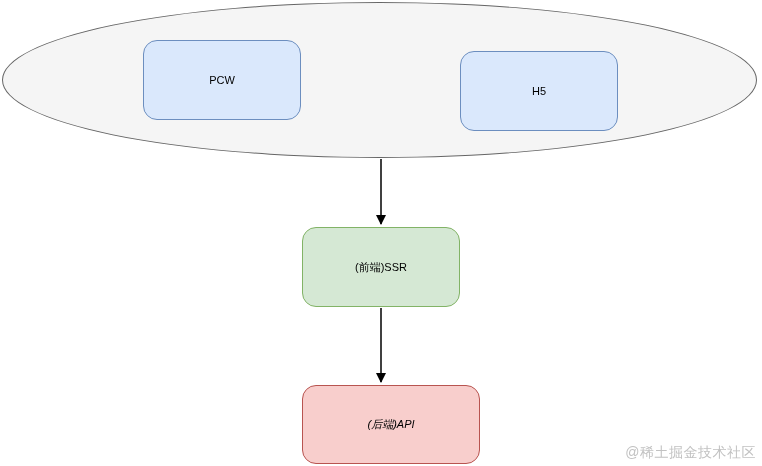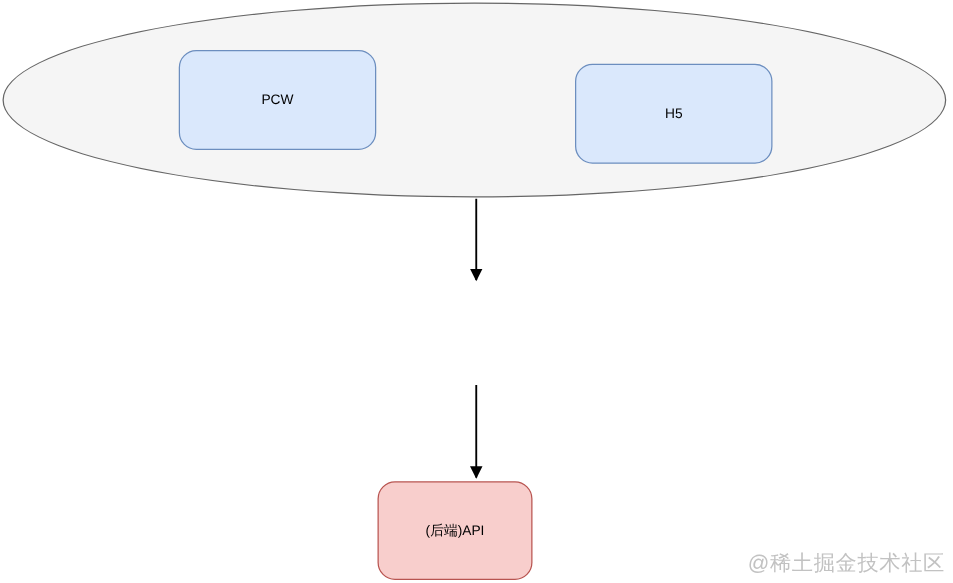--- a/index.html
+++ b/index.html
@@ -43,36 +43,37 @@
   .node-pcw { left: 143px; top: 40px; }
   .node-h5  { left: 460px; top: 51px; }
   .node-ssr {
     left: 302px; top: 227px;
     width: 158px; height: 80px;
     background: #d5e8d4;
     border: 1px solid #82b366;
   }
   .node-api {
     left: 302px; top: 385px;
-    width: 124px; height: 79px;
+    width: 178px; height: 79px;
     background: #f8cecc;
     border: 1px solid #b85450;
+    font-style: italic;
   }
   .edges-layer {
     position: absolute;
     left: 0; top: 0;
     width: 762px;
     height: 466px;
     pointer-events: none;
   }
   .watermark {
     position: absolute;
     right: 6px;
     bottom: 4px;
-    font-size: 17px;
+    font-size: 14px;
     color: #c2c2c2;
     letter-spacing: 0.5px;
     user-select: none;
   }
 </style>
 </head>
 <body>
 
 <div class="canvas">
 
@@ -89,20 +90,23 @@
   <svg class="edges-layer" viewBox="0 0 762 466" xmlns="http://www.w3.org/2000/svg">
     <defs>
       <marker id="arrowhead" markerWidth="12" markerHeight="12" refX="9" refY="5" orient="auto" markerUnits="userSpaceOnUse">
         <path d="M0,0 L10,5 L0,10 z" fill="#000000"></path>
       </marker>
     </defs>
     <line x1="381" y1="159" x2="381" y2="224" stroke="#000000" stroke-width="1.5" marker-end="url(#arrowhead)"></line>
     <line x1="381" y1="308" x2="381" y2="382" stroke="#000000" stroke-width="1.5" marker-end="url(#arrowhead)"></line>
   </svg>
 
+  <div class="node node-ssr">
+    <span>(前端)SSR</span>
+  </div>
 
   <div class="node node-api">
     <span>(后端)API</span>
   </div>
 
   <div class="watermark">@稀土掘金技术社区</div>
 
 </div>
 
 </body></html>

